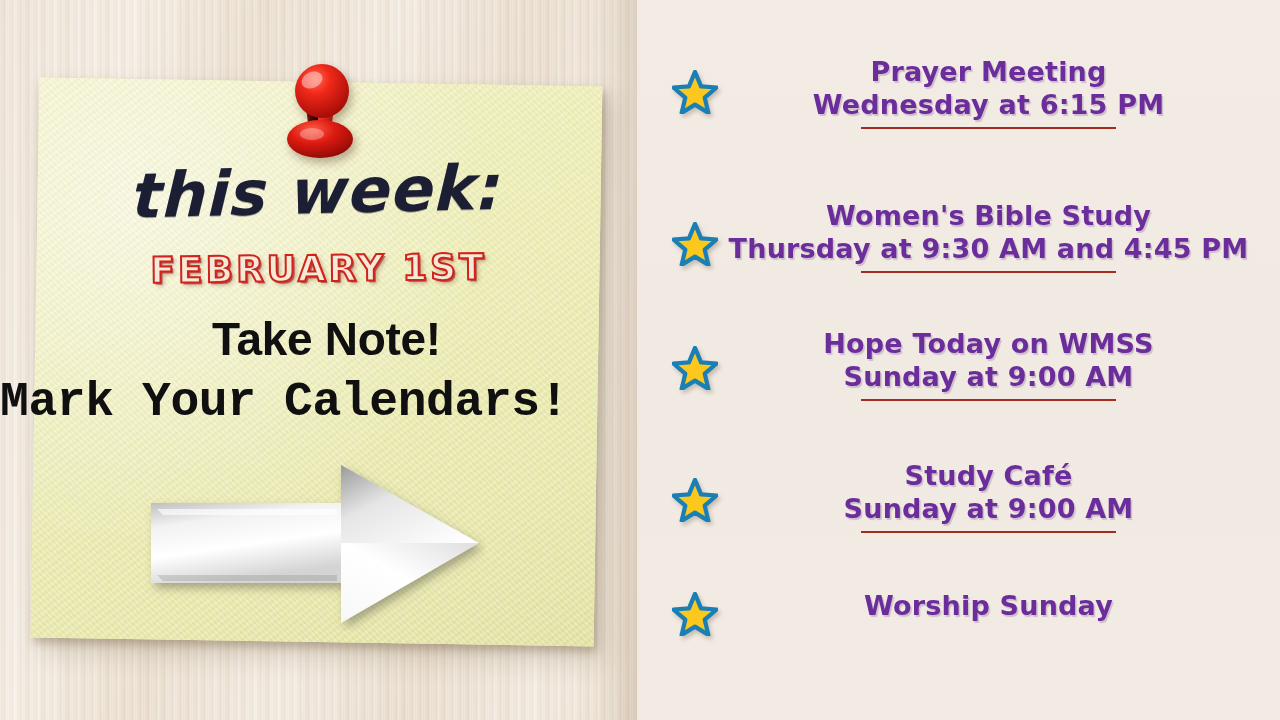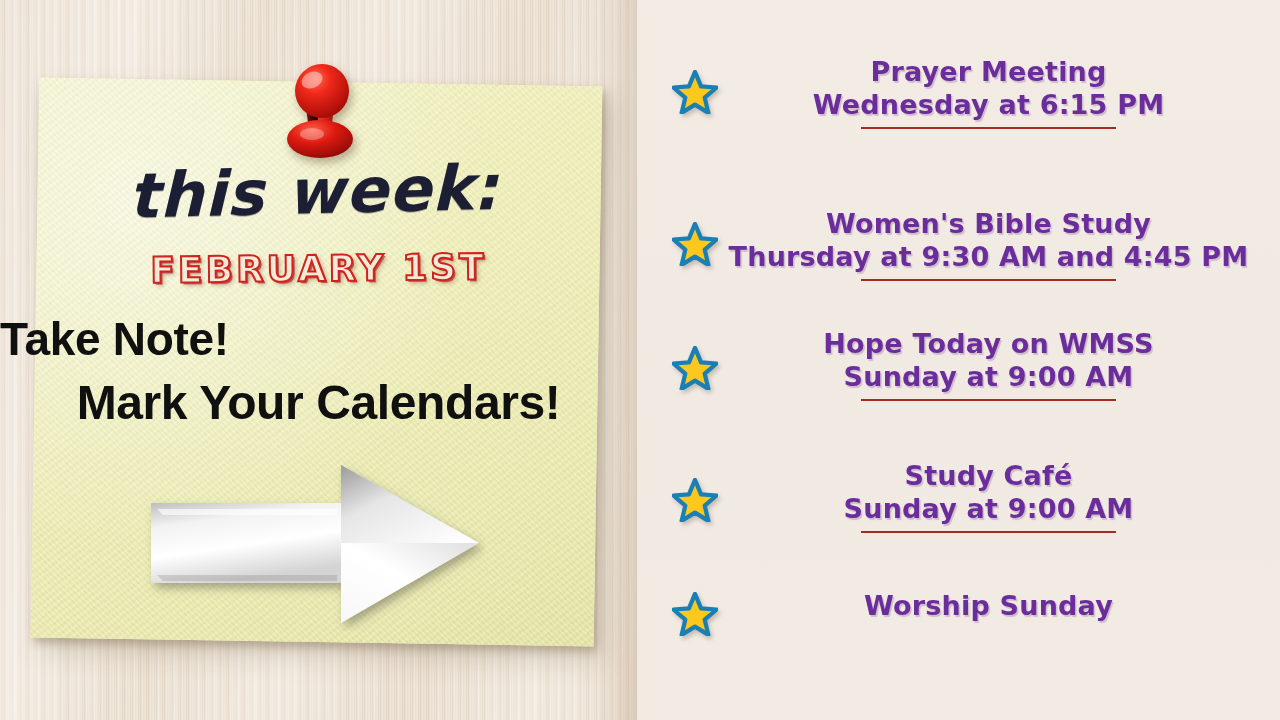--- a/index.html
+++ b/index.html
@@ -130,35 +130,35 @@
     color: #f5e9d8;
     -webkit-text-stroke: 2px #d0231c;
     text-shadow:
       2px 2px 0 rgba(150,20,16,0.55),
       3px 3px 4px rgba(120,20,16,0.35);
     transform: rotate(-0.6deg);
   }
 
   #note-line1 {
     position: absolute;
-    left: 0; right: 0;
+    left: 16px; right: 0;
     top: 312px;
+    text-align: center;
     font-family: "Liberation Sans", sans-serif;
     font-size: 46px;
     font-weight: 700;
     color: #101010;
     letter-spacing: -0.3px;
   }
 
   #note-line2 {
     position: absolute;
     left: 0; right: 0;
     top: 375px;
-    text-align: center;
-    font-family: Liberation Sans, sans-serif;
+    font-family: Liberation Mono, monospace;
     font-size: 48px;
     font-weight: 700;
     color: #101010;
     letter-spacing: -0.4px;
   }
 
   #arrow-graphic {
     position: absolute;
     left: 145px;
     top: 455px;
@@ -317,21 +317,21 @@
         <div class="event-title">Prayer Meeting</div>
         <div class="event-time">Wednesday at 6:15 PM</div>
         <span class="event-underline"></span>
       </div>
     </div>
 
     <div class="schedule-item" style="top:200px;">
       <svg class="star-icon" style="top:22px;" viewBox="0 0 50 48">
         <path d="M25 2 L31.6 17.8 L48.6 19.1 L35.6 30.2 L39.6 46.8 L25 37.8 L10.4 46.8 L14.4 30.2 L1.4 19.1 L18.4 17.8 Z" fill="#fcc81e" stroke="#1a7fb5" stroke-width="4.6" stroke-linejoin="round"></path>
       </svg>
-      <div class="event-block" style="top:8px;">
+      <div class="event-block" style="top:0px;">
         <div class="event-title">Women's Bible Study</div>
         <div class="event-time">Thursday at 9:30 AM and 4:45 PM</div>
         <span class="event-underline"></span>
       </div>
     </div>
 
     <div class="schedule-item" style="top:328px;">
       <svg class="star-icon" style="top:18px;" viewBox="0 0 50 48">
         <path d="M25 2 L31.6 17.8 L48.6 19.1 L35.6 30.2 L39.6 46.8 L25 37.8 L10.4 46.8 L14.4 30.2 L1.4 19.1 L18.4 17.8 Z" fill="#fcc81e" stroke="#1a7fb5" stroke-width="4.6" stroke-linejoin="round"></path>
       </svg>

